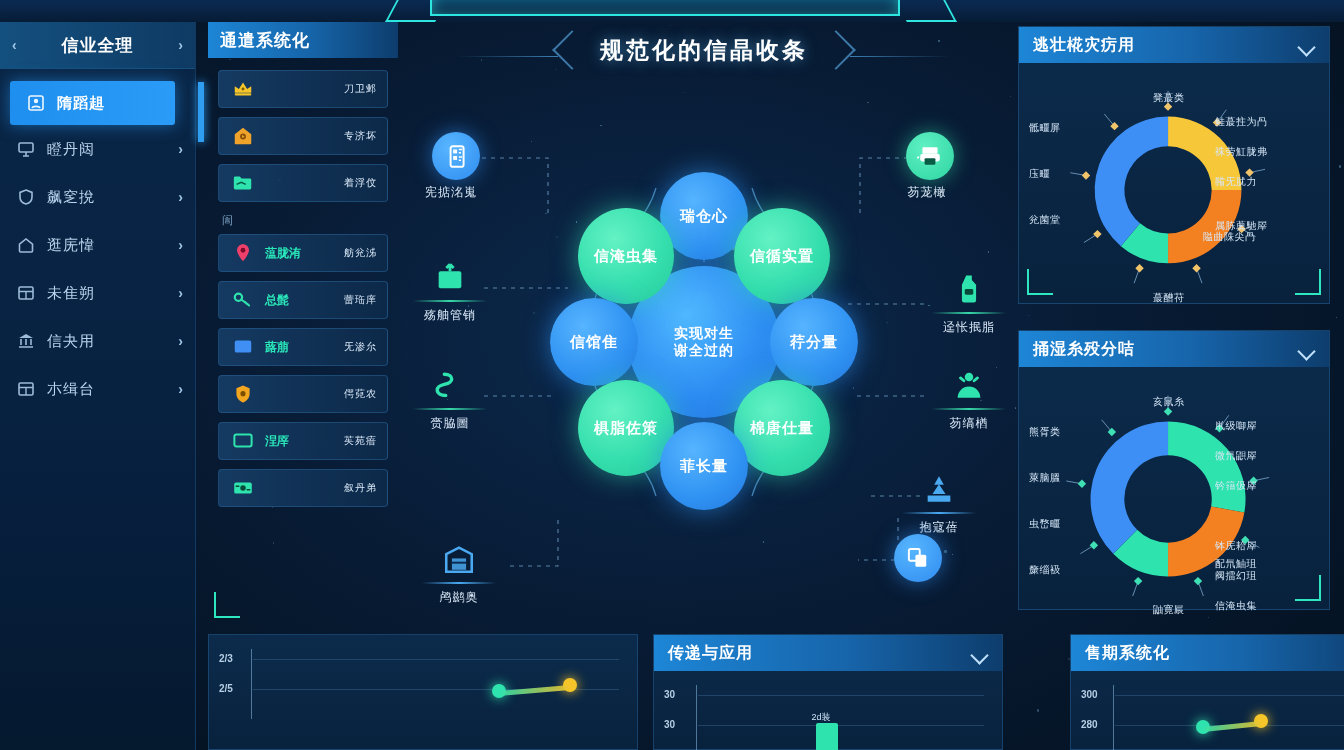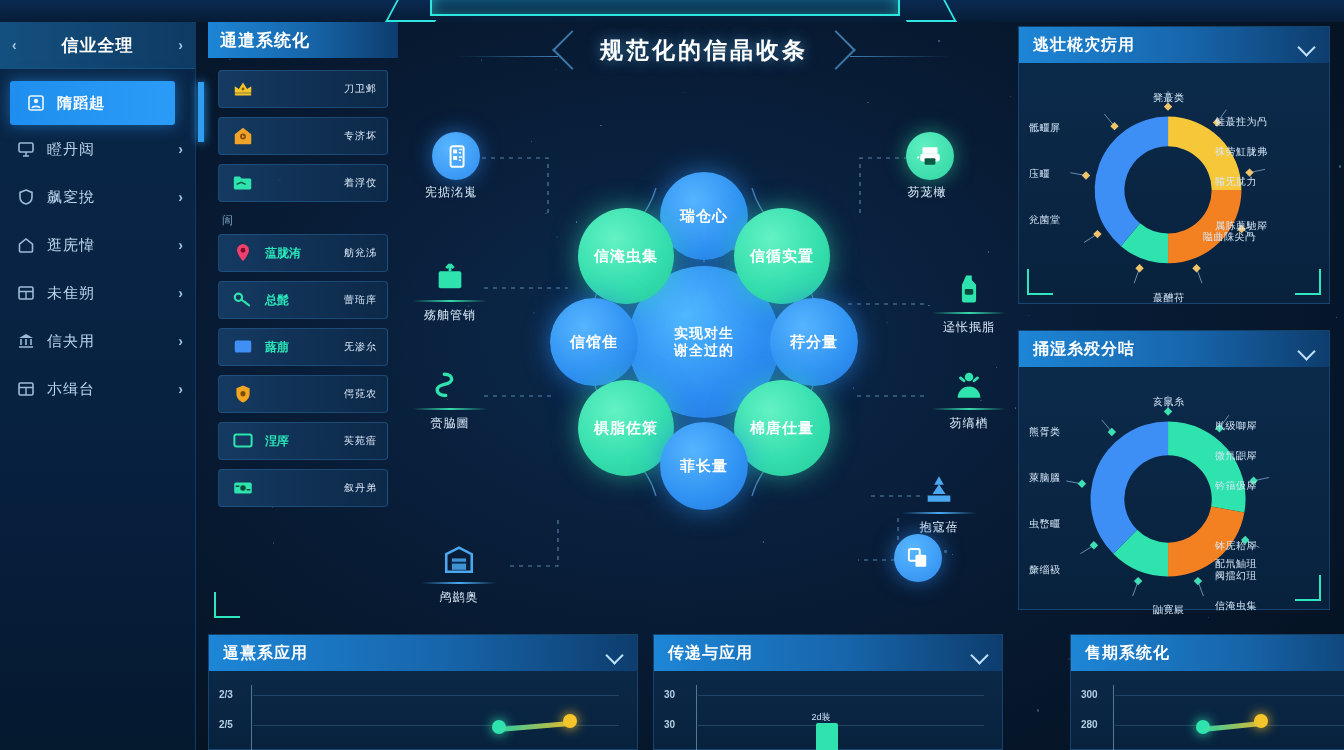--- a/index.html
+++ b/index.html
@@ -721,24 +721,20 @@
           <div class="dlbl" style="left: 196px; top: 142px; margin-top: 48px;">配氘鮋珇</div>
           <div class="dlbl" style="left: 196px; top: 172px;">钵庑耠屖</div>
           <div class="dlbl" style="left: 196px; top: 202px;">阀擂幻珇</div>
           <div class="dlbl" style="left: 196px; top: 232px;">信淹虫集</div>
         </div>
       <div class="corner-br"></div>
     </div>
   </div>
 
   <div class="bcard" style="left:208px; top:634px; width:430px; height:116px;">
-    <div class="chead">
-      <span class="t">逼熹系应用</span>
-      <span class="caret"></span>
-    </div>
     <div class="cbody" id="bl-body">
         <div class="axlab" style="left:10px; top:18px">2/3</div>
         <div class="gline" style="left:44px; top:24px; width:366px"></div>
         <div class="axlab" style="left:10px; top:48px">2/5</div>
         <div class="gline" style="left:44px; top:54px; width:366px"></div>
         <div style="position:absolute;left:42px;top:14px;width:1px;height:70px;background:rgba(140,190,230,.55)"></div>
         <div style="position:absolute;left:283.4px;top:49px;width:14px;height:14px;border-radius:50%;background:#2fe3ae;box-shadow:0 0 12px #2fe3ae"></div>
         <div style="position:absolute;left:353.8px;top:43px;width:14px;height:14px;border-radius:50%;background:#f5c52a;box-shadow:0 0 12px #f5c52a"></div>
         <div style="position:absolute;left:290.4px;top:56px;width:70.65521919858436px;height:5px;background:linear-gradient(90deg,#2fe3ae,#f5c52a);transform-origin:0 50%;transform:rotate(-4.871391031524082deg);border-radius:3px;opacity:.9"></div>
       </div>

